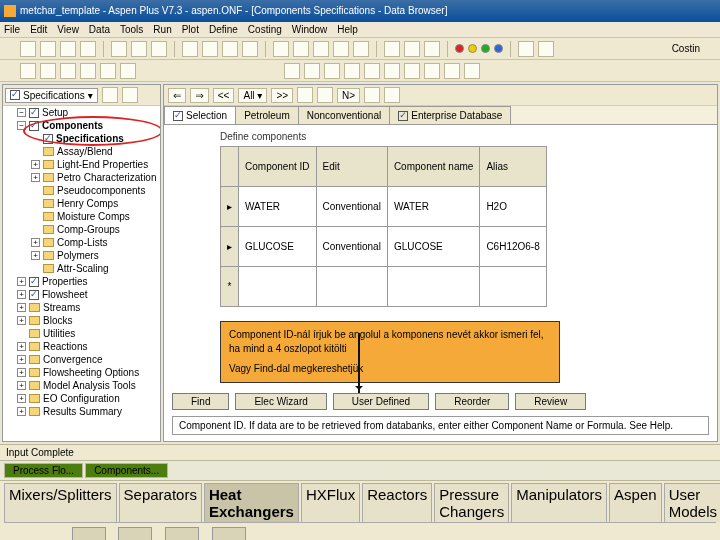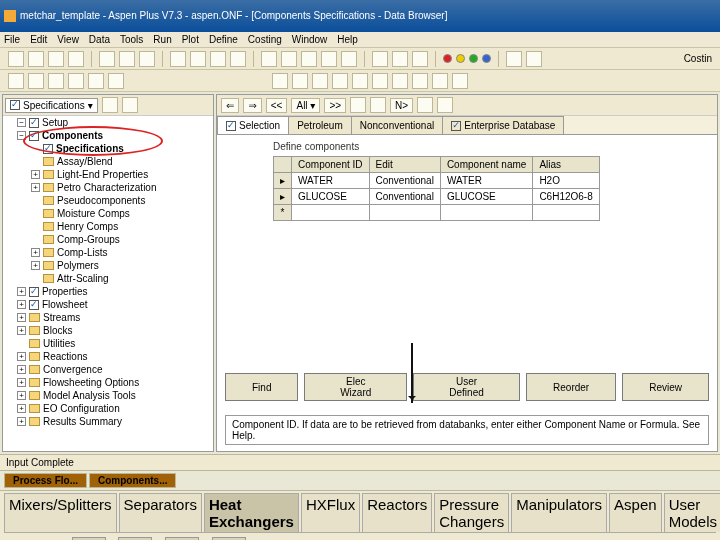--- a/index.html
+++ b/index.html
@@ -1,60 +1,60 @@
 <!DOCTYPE html>
 <html><head>
 <meta charset="utf-8">
 <style>
 * { box-sizing: border-box; font-family: Tahoma, Arial, sans-serif; font-size: 10px; }
 body { margin: 0; background: #e9e7d6; width: 720px; height: 540px; overflow: hidden; }
-.titlebar { background: linear-gradient(to bottom, #3b6ea5, #0a4e9b); color: #fff; height: 32px; line-height: 18px; padding: 8px 4px; display: flex; align-items: center; }
+.titlebar { background: linear-gradient(to bottom, #3b6ea5, #0a4e9b); color: #fff; height: 22px; line-height: 18px; padding: 8px 4px; display: flex; align-items: center; }
 .titlebar .icon { width: 12px; height: 12px; background: #f4a938; margin-right: 4px; }
 .menubar { background: #eee8d5; height: 16px; display: flex; align-items: center; padding: 0 4px; gap: 10px; border-bottom: 1px solid #c9c4a8; }
 .menubar span { color: #000; }
-.toolbar { background: #efe9d1; height: 22px; display: flex; align-items: center; padding: 0 8px; gap: 4px; border-bottom: 1px solid #c9c4a8; }
+.toolbar { background: #efe9d1; height: 22px; display: flex; align-items: center; padding: 0 20px; gap: 4px; border-bottom: 1px solid #c9c4a8; }
 .tb-btn { width: 16px; height: 16px; border: 1px solid #bdb799; background: #fdfcf3; }
 .tb-sep { width: 1px; height: 16px; background: #bdb799; margin: 0 3px; }
 .dot { width: 9px; height: 9px; border-radius: 50%; border: 1px solid #888; }
 .dot.red { background: #d22; } .dot.yel { background: #ec0; } .dot.grn { background: #2a2; } .dot.blu { background: #36c; }
 .main { display: flex; height: 362px; }
-.tree { width: 212px; background: #fff; border: 1px solid #9a9a9a; margin: 2px; overflow: hidden; }
+.tree { width: 159px; background: #fff; border: 1px solid #9a9a9a; margin: 2px; overflow: hidden; }
 .tree-top { background: #efe9d1; padding: 2px; display: flex; align-items: center; gap: 4px; border-bottom:1px solid #ccc; }
 .tree-top .sel { background:#fff; border:1px solid #999; padding:1px 4px; display:flex; align-items:center; gap:3px; }
 .chk { width:10px; height:10px; border:1px solid #555; display:inline-block; position:relative; }
 .chk::after { content:"✓"; color:#1558b0; font-size:9px; position:absolute; top:-2px; left:0; }
 .tree ul { list-style: none; margin: 0; padding: 0 0 0 14px; }
 .tree li { padding: 1px 0; display: flex; align-items: center; gap: 3px; white-space: nowrap; }
 .tree li .exp { width: 9px; height: 9px; border: 1px solid #888; background: #fff; text-align: center; line-height: 7px; font-size: 8px; }
 .folder { width: 11px; height: 9px; background: #f5d67b; border: 1px solid #b8923a; }
 .tree li.bold span.lbl { font-weight: bold; }
 .circle-mark { position: absolute; left: 20px; top: 10px; width: 140px; height: 30px; border: 2px solid #d22; border-radius: 50%; pointer-events: none; }
 .tree-wrap { position: relative; }
 .content { flex: 1; background: #fff; border: 1px solid #9a9a9a; margin: 2px 2px 2px 0; display:flex; flex-direction:column; }
 .content-tb { background: #efe9d1; padding: 2px 4px; display:flex; align-items:center; gap:4px; border-bottom:1px solid #ccc; }
 .nav-btn { background:#fdfcf3; border:1px solid #bdb799; padding:1px 4px; }
 .tabs { display:flex; border-bottom:1px solid #999; background:#f5f0db; }
 .tab { padding:3px 8px; border:1px solid #999; border-bottom:none; margin-right:-1px; background:#ece7cd; display:flex; align-items:center; gap:3px; }
 .tab.active { background:#fff; }
 .panel { padding: 6px 8px; flex:1; position:relative;margin-left:48px; }
 .group-lbl { color:#333; margin-bottom:4px; display:block; }
 table.comp { border-collapse:collapse; background:#fff; }
-table.comp th, table.comp td { border:1px solid #999; padding:2px 6px; text-align:left; background:#fff; height:14px; }
+table.comp th, table.comp td { border:1px solid #999; padding:14px 6px; text-align:left; background:#fff; height:14px; }
 table.comp th { background:#e8e4cc; font-weight:normal; }
 table.comp td.arrow { width:14px; background:#e8e4cc; text-align:center; }
 .note { background:#f4a938; border:1px solid #333; padding:6px 8px; width:340px; margin-top:14px; line-height:1.4; font-size:11px; }
 .note .line2 { margin-top:6px; }
 .arrow-down { position:absolute; left:146px; top:208px; width:2px; height:60px; background:#111; }
 .arrow-down::after { content:""; position:absolute; bottom:-1px; left:-3px; border:4px solid transparent; border-top-color:#111; }
 .btnrow { display:flex; gap:6px; padding:4px 8px 6px; }
-.btnrow button { background:#e8e4cc; border:1px solid #7a7a7a; padding:2px 26px; font-size:10px; }
-.hint { background:#fff; border:1px solid #999; margin:8px 8px 6px; padding:3px 6px; }
+.btnrow button { background:#e8e4cc; border:1px solid #7a7a7a; padding:2px 18px; font-size:10px; }
+.hint { background:#fff; border:1px solid #999; margin:0 8px 6px; padding:3px 6px; }
 .status { background:#efe9d1; border-top:1px solid #bdb799; padding:2px 6px; }
 .bottabs { background:#e9e7d6; padding:2px 4px; display:flex; gap:2px; border-top:1px solid #bdb799; }
-.bottabs .bt { background:#a16207; border:1px solid #bdb799; padding:1px 8px;font-weight:bold; }
+.bottabs .bt { background:#4d7c0f; border:1px solid #bdb799; padding:1px 8px; }
 .palette { background:#efe9d1; border-top:1px solid #bdb799; padding:2px 4px; }
 .pal-tabs { display:flex; gap:2px; border-bottom:1px solid #aaa; }
 .pal-tab { background:#e6e1c8; border:1px solid #aaa; border-bottom:none; padding:2px 4px; font-size:15px; }
 .pal-tab.active { background:#c9c4a8; font-weight:bold; }
 .pal-body { display:flex; gap:12px; padding:4px 2px; align-items:flex-end; }
 .pal-item { display:flex; flex-direction:column; align-items:center; gap:2px; font-size:9px; }
 .pal-icon { width:34px; height:26px; background:#d9d4b8; border:1px solid #999; }
 .stream-lbl { background:#fff; border:1px solid #333; padding:1px 4px; font-size:9px; }
 .costin { margin-left:auto; font-size:10px; }
 </style>
@@ -181,26 +181,26 @@
               <span class="lbl">Petro Characterization</span>
             </li>
           <li>
               <span style="width:9px"></span>
               <div class="folder"></div>
               <span class="lbl">Pseudocomponents</span>
             </li>
           <li>
               <span style="width:9px"></span>
               <div class="folder"></div>
+              <span class="lbl">Henry Comps</span>
+            </li>
+          <li>
+              <span style="width:9px"></span>
+              <div class="folder"></div>
               <span class="lbl">Moisture Comps</span>
-            </li>
-          <li>
-              <span style="width:9px"></span>
-              <div class="folder"></div>
-              <span class="lbl">Henry Comps</span>
             </li>
           <li>
               <span style="width:9px"></span>
               <div class="folder"></div>
               <span class="lbl">Comp-Groups</span>
             </li>
           <li>
               <span class="exp">+</span>
               <div class="folder"></div>
               <span class="lbl">Comp-Lists</span>
@@ -331,20 +331,24 @@
         </tr>
         <tr>
           <td class="arrow">*</td>
               <td></td>
               <td></td>
               <td></td>
               <td></td>
         </tr>
       </tbody>
         </table>
+      <div class="note">
+        <div>Component ID-nál írjuk be angolul a komponens nevét akkor ismeri fel, ha mind a 4 oszlopot kitölti</div>
+        <div class="line2">Vagy Find-dal megkereshetjük</div>
+      </div>
       <div class="arrow-down"></div>
     </div>
     <div class="btnrow">
       <button>Find</button>
       <button>Elec Wizard</button>
       <button>User Defined</button>
       <button>Reorder</button>
       <button>Review</button>
     </div>
     <div class="hint">Component ID. If data are to be retrieved from databanks, enter either Component Name or Formula. See Help.</div>

